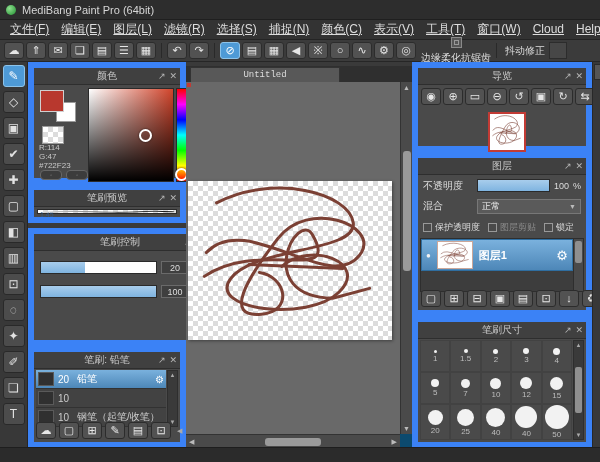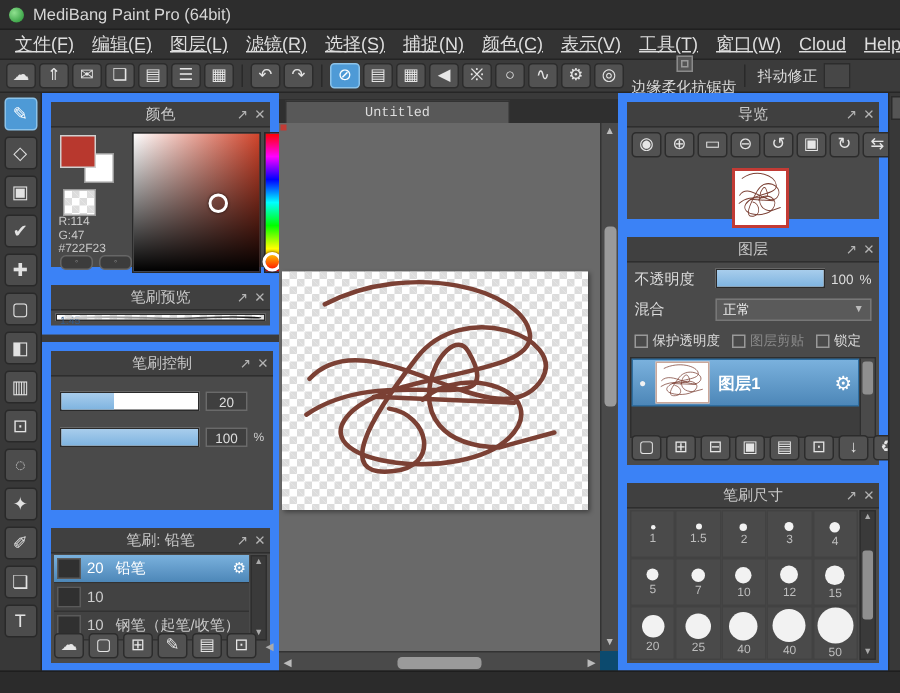--- a/index.html
+++ b/index.html
@@ -76,21 +76,21 @@
   .hue-marker{position:absolute;left:141px;top:100px;width:9px;height:9px;border:2px solid #fff;
            border-radius:50%;box-shadow:0 0 2px rgba(0,0,0,.8);}
 
   
   #previewPanel{left:28px;top:184px;width:158px;height:39px;}
   .preview-box{position:absolute;left:3px;top:19px;right:3px;bottom:3px;border:1px solid #2a2a2a;}
   .zoom-label{position:absolute;left:2px;top:1px;font-size:7px;color:#335a88;}
   .preview-box svg{position:absolute;inset:0;width:100%;height:100%;}
 
   
-  #controlPanel{left:28px;top:228px;width:160px;height:118px;}
+  #controlPanel{left:28px;top:228px;width:184px;height:118px;}
   .slider-row{position:absolute;left:6px;right:5px;height:15px;display:flex;align-items:center;gap:4px;}
   .track{flex:1;height:13px;background:#fff;border:1px solid #2a2a2a;position:relative;box-sizing:border-box;}
   .fill{position:absolute;left:0;top:0;bottom:0;background:linear-gradient(#a8cdec,#7fb4e0);}
   .valbox{width:28px;height:13px;background:#3f3f3f;border:1px solid #6a6a6a;font-size:9px;
           color:#ddd;display:flex;align-items:center;justify-content:center;box-sizing:border-box;}
   .unit{font-size:8px;color:#ccc;width:8px;}
 
   
   #brushPanel{left:28px;top:346px;width:158px;height:102px;}
   .brush-list{position:absolute;left:2px;top:18px;right:14px;}

